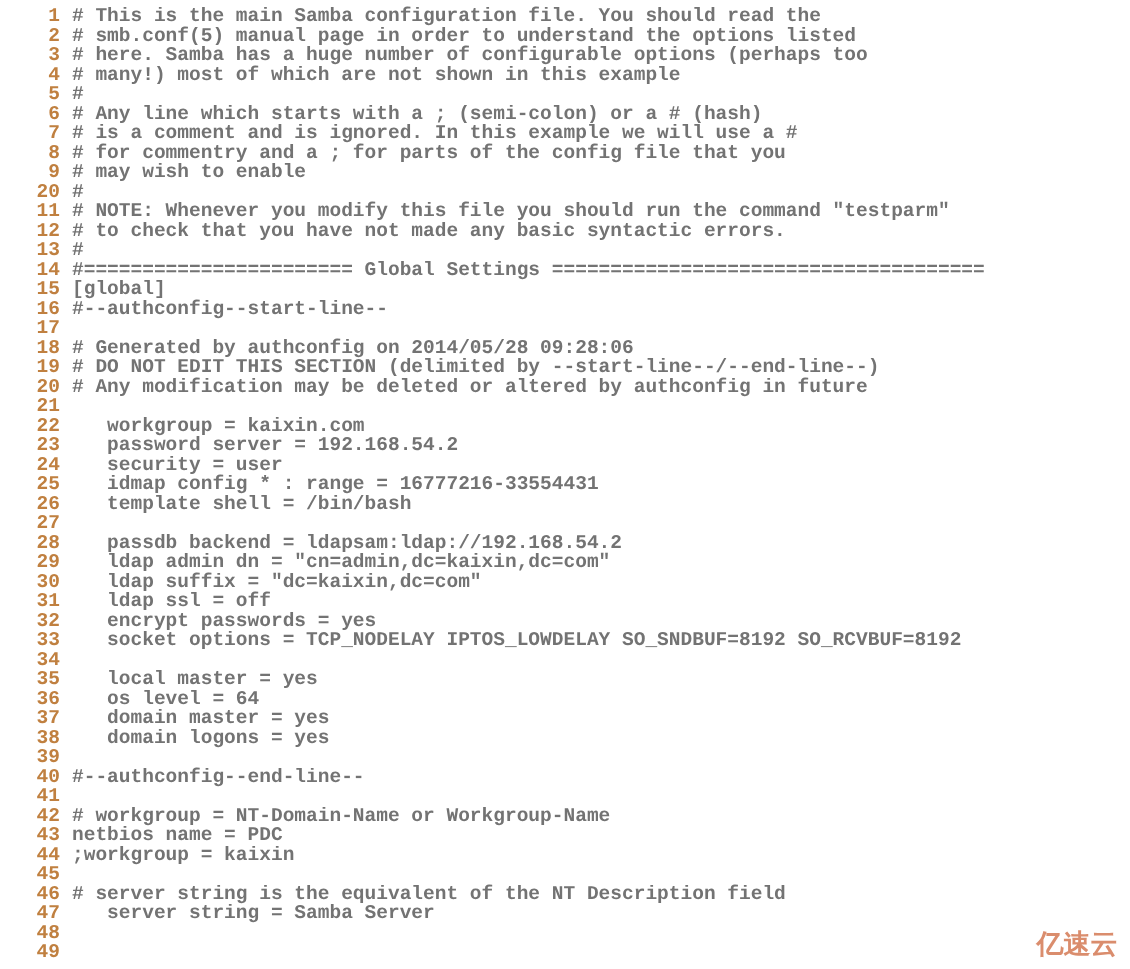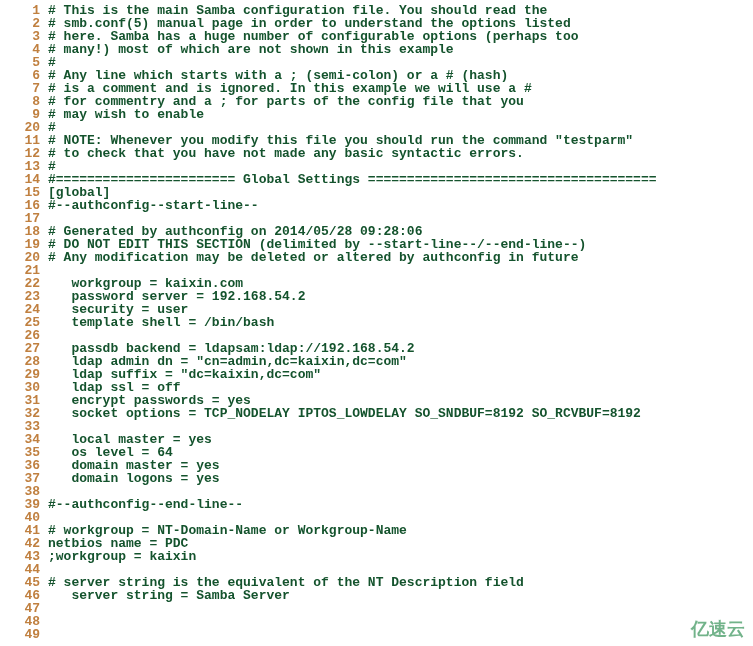--- a/index.html
+++ b/index.html
@@ -24,31 +24,31 @@
       padding-right: 8px;
       user-select: none;
       min-width: 48px;
     }
     .line-numbers div {
       font-weight: bold;
       white-space: pre;
     }
     .code-content {
       flex: 1;
-      color: #14532d;
+      color: #737373;
     }
     .code-content div {
       white-space: pre;
       font-weight: bold;
     }
     .watermark {
       position: fixed;
       bottom: 8px;
       right: 8px;
-      color: #15803d;
+      color: #c2410c;
       font-size: 18px;
       font-family: Arial, sans-serif;
       font-weight: bold;
       opacity: 0.6;
     }
   </style>
 </head>
 <body>
 
 <div class="code-container">
@@ -121,20 +121,21 @@
       <div>[global]</div>
       <div>#--authconfig--start-line--</div>
       <div> </div>
       <div># Generated by authconfig on 2014/05/28 09:28:06</div>
       <div># DO NOT EDIT THIS SECTION (delimited by --start-line--/--end-line--)</div>
       <div># Any modification may be deleted or altered by authconfig in future</div>
       <div> </div>
       <div>   workgroup = kaixin.com</div>
       <div>   password server = 192.168.54.2</div>
       <div>   security = user</div>
+      <div>   idmap config * : range = 16777216-33554431</div>
       <div>   template shell = /bin/bash</div>
       <div> </div>
       <div>   passdb backend = ldapsam:ldap://192.168.54.2</div>
       <div>   ldap admin dn = "cn=admin,dc=kaixin,dc=com"</div>
       <div>   ldap suffix = "dc=kaixin,dc=com"</div>
       <div>   ldap ssl = off</div>
       <div>   encrypt passwords = yes</div>
       <div>   socket options = TCP_NODELAY IPTOS_LOWDELAY SO_SNDBUF=8192 SO_RCVBUF=8192</div>
       <div> </div>
       <div>   local master = yes</div>

